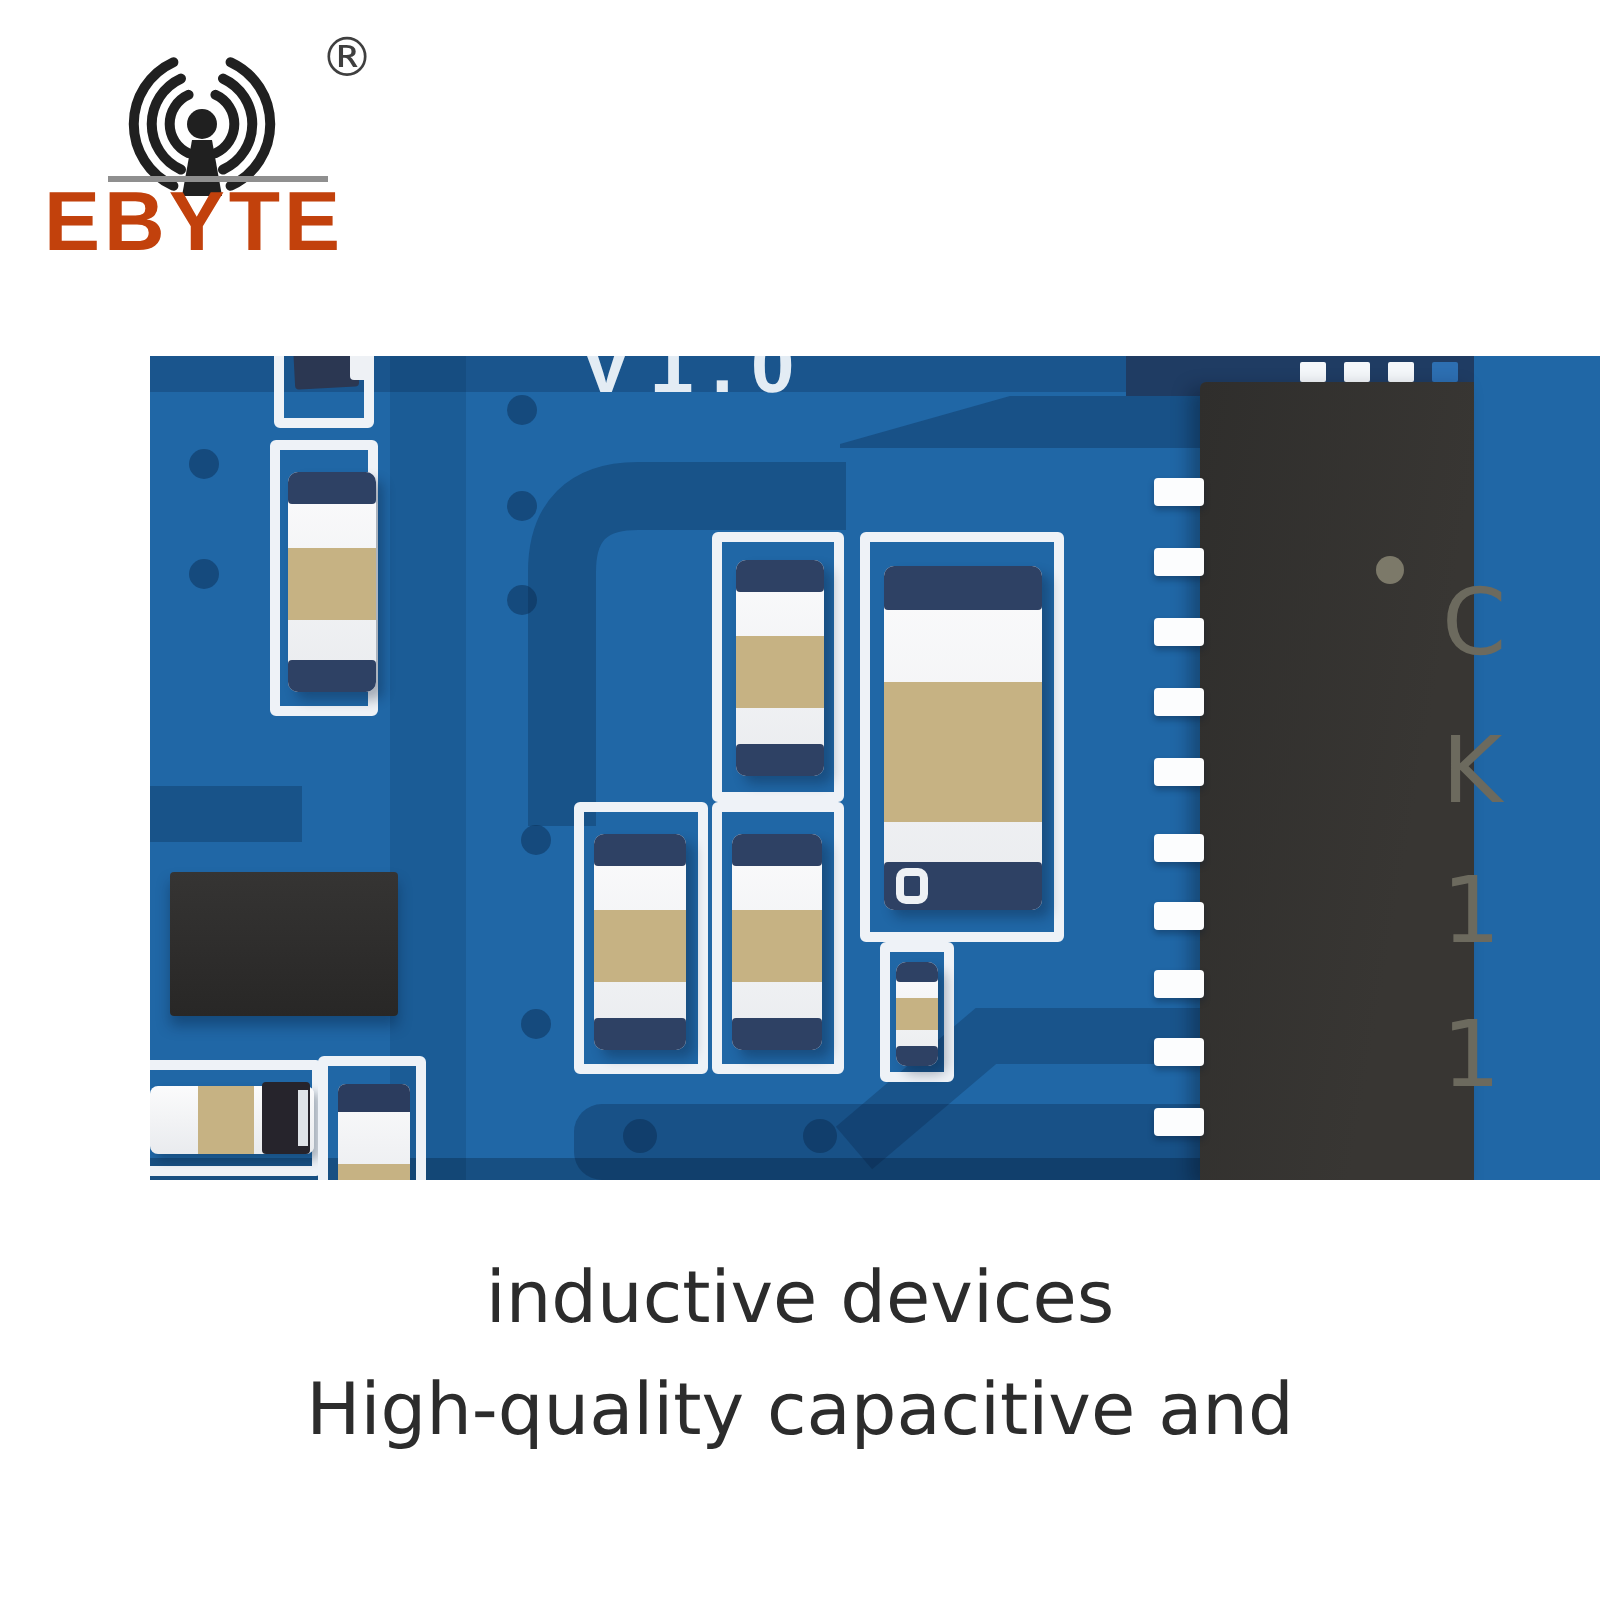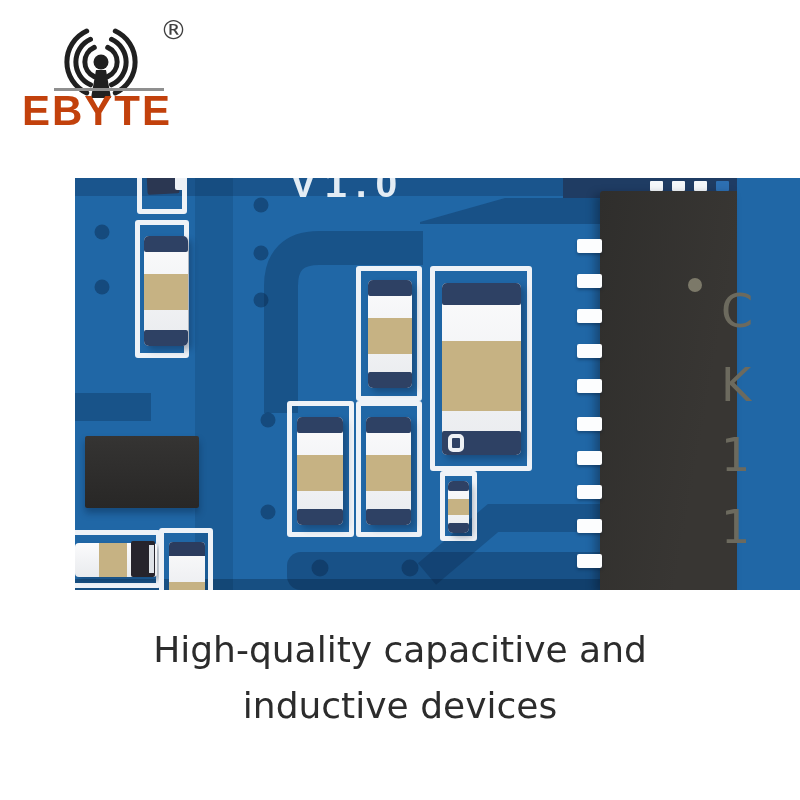--- a/index.html
+++ b/index.html
@@ -236,15 +236,15 @@
   <div class="pin" style="top:201px;"></div>
   <div class="pin" style="top:239px;"></div>
   <div class="pin" style="top:273px;"></div>
   <div class="pin" style="top:307px;"></div>
   <div class="pin" style="top:341px;"></div>
   <div class="pin" style="top:376px;"></div>
 
 </div>
 
 <div class="caption">
+  <div>inductive devices</div>
   <div>High-quality capacitive and</div>
-  <div>inductive devices</div>
 </div>
 
 </body></html>

